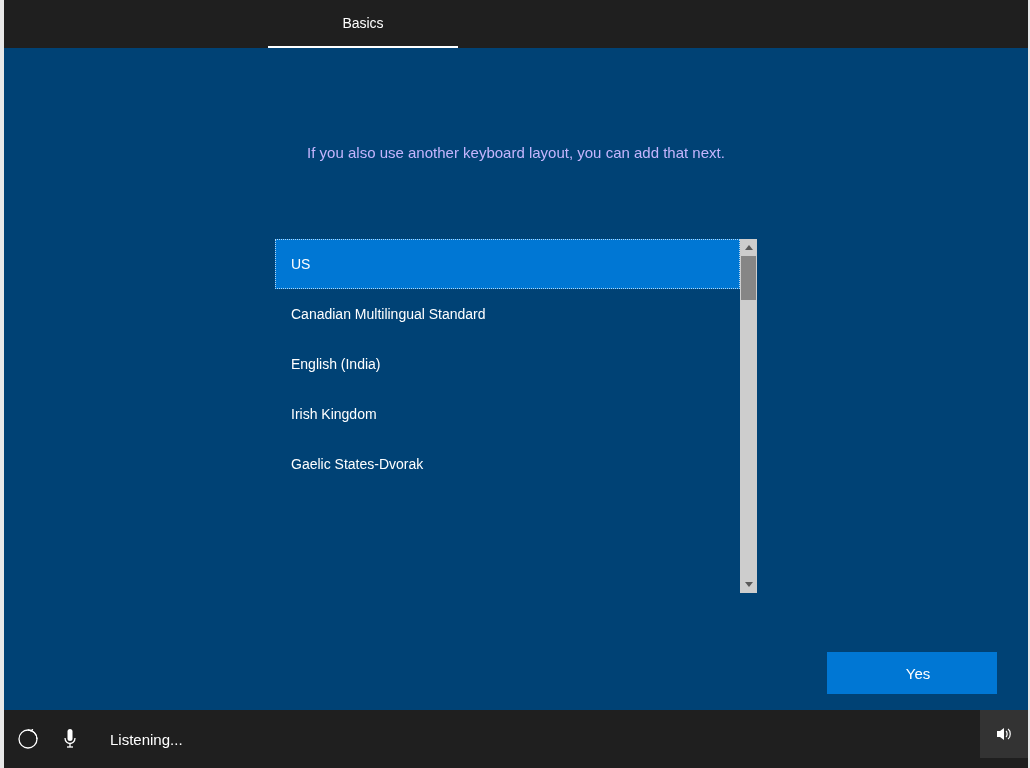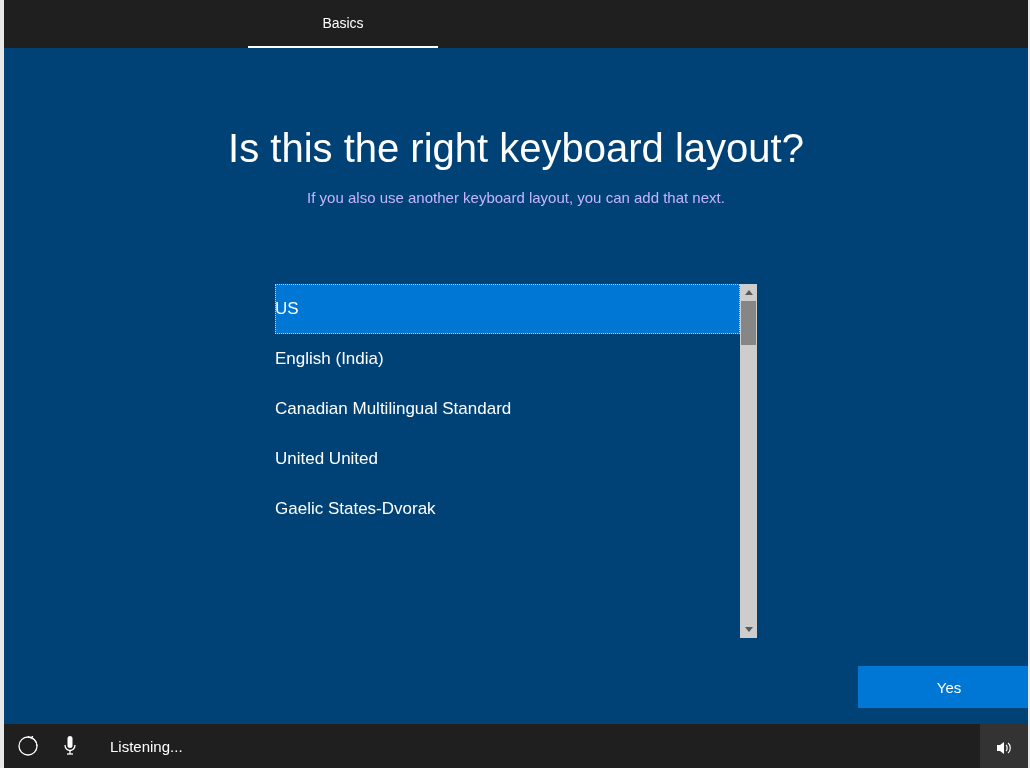--- a/index.html
+++ b/index.html
@@ -27,21 +27,21 @@
     }
     .top-bar {
       height: 48px;
       background: #1f1f1f;
       display: flex;
       align-items: stretch;
       position: relative;
     }
     .tab-item {
       position: absolute;
-      left: 244px;
+      left: 264px;
       top: 0;
       height: 48px;
       width: 190px;
       display: flex;
       align-items: center;
       justify-content: center;
       color: #ffffff;
       font-size: 14px;
       font-weight: 400;
       border-bottom: 2px solid #ffffff;
@@ -76,22 +76,23 @@
     }
     .list-items {
       flex: 1;
       display: flex;
       flex-direction: column;
     }
     .list-item {
       height: 50px;
       display: flex;
       align-items: center;
-      color: #ffffff;
-      font-size: 17px;
+      padding-left: 16px;
+      color: #ffffff;
+      font-size: 14px;
       cursor: pointer;
     }
     .list-item.selected {
       background: #0077d4;
       outline: 1px dotted rgba(255,255,255,0.7);
       outline-offset: -1px;
     }
     .scrollbar {
       width: 17px;
       background: #cdcdcd;
@@ -119,36 +120,36 @@
       position: absolute;
       top: 0;
       left: 1px;
       width: 15px;
       height: 44px;
       background: #868686;
       cursor: pointer;
     }
     .yes-button {
       position: absolute;
-      right: 0;
+      right: 31px;
       bottom: 16px;
       width: 170px;
       height: 42px;
       background: #0077d4;
       color: #ffffff;
       border: none;
       font-size: 15px;
       cursor: pointer;
       display: flex;
       align-items: center;
       justify-content: center;
       padding-left: 12px;
     }
     .bottom-bar {
-      height: 44px;
+      height: 58px;
       background: #1f1f1f;
       display: flex;
       align-items: center;
       color: #ffffff;
       position: relative;
     }
     .ease-icon {
       width: 48px;
       height: 48px;
       display: flex;
@@ -187,36 +188,35 @@
 
 <div class="window">
 
   <div class="top-bar">
     <div class="tab-item">
       <span>Basics</span>
     </div>
   </div>
 
   <div class="content">
-    <div class="title">Is this the right keyboard layout?</div>
     <div class="subtitle">If you also use another keyboard layout, you can add that next.</div>
 
     <div class="list-wrap">
       <div class="list-items">
         <div class="list-item selected">
           <span>US</span>
         </div>
         <div class="list-item">
+          <span>Canadian Multilingual Standard</span>
+        </div>
+        <div class="list-item">
           <span>English (India)</span>
         </div>
         <div class="list-item">
-          <span>Canadian Multilingual Standard</span>
-        </div>
-        <div class="list-item">
-          <span>United United</span>
+          <span>Irish Kingdom</span>
         </div>
         <div class="list-item">
           <span>Gaelic States-Dvorak</span>
         </div>
       </div>
       <div class="scrollbar">
         <div class="scroll-arrow">
           <svg width="8" height="5" viewBox="0 0 8 5">
               <path d="M0 5 L4 0 L8 5 Z" fill="#5a5a5a"></path>
             </svg>

